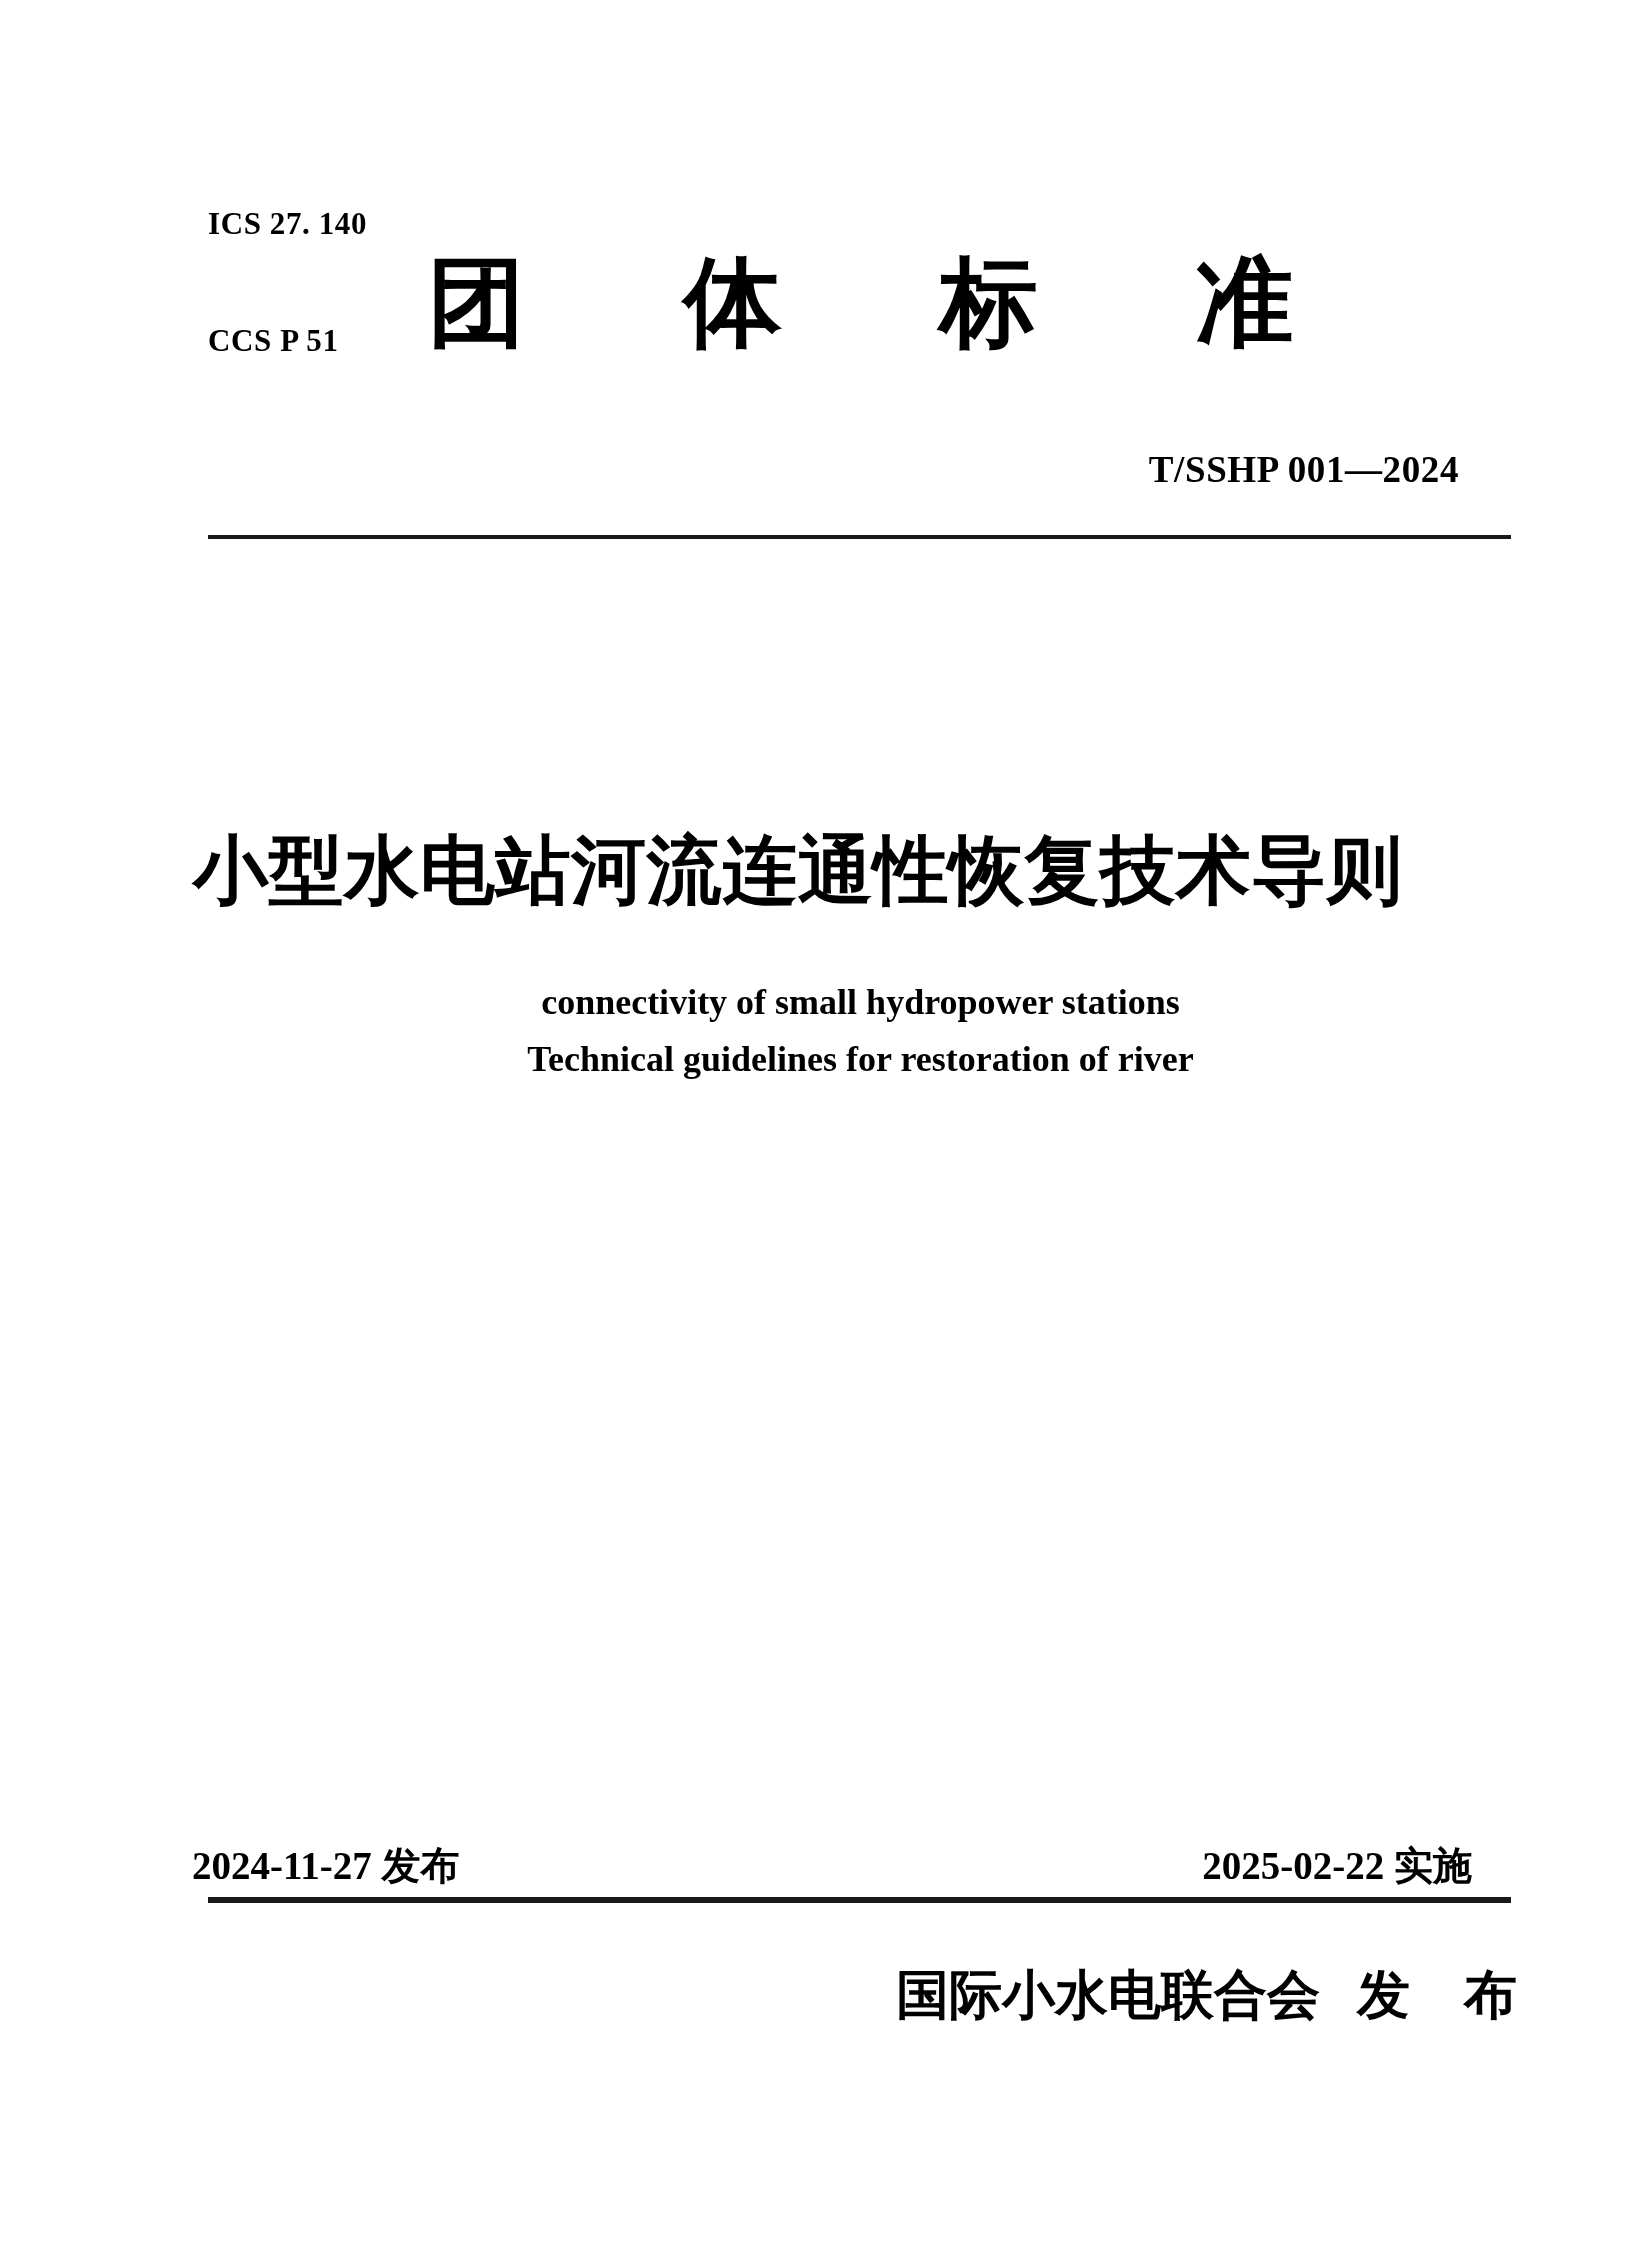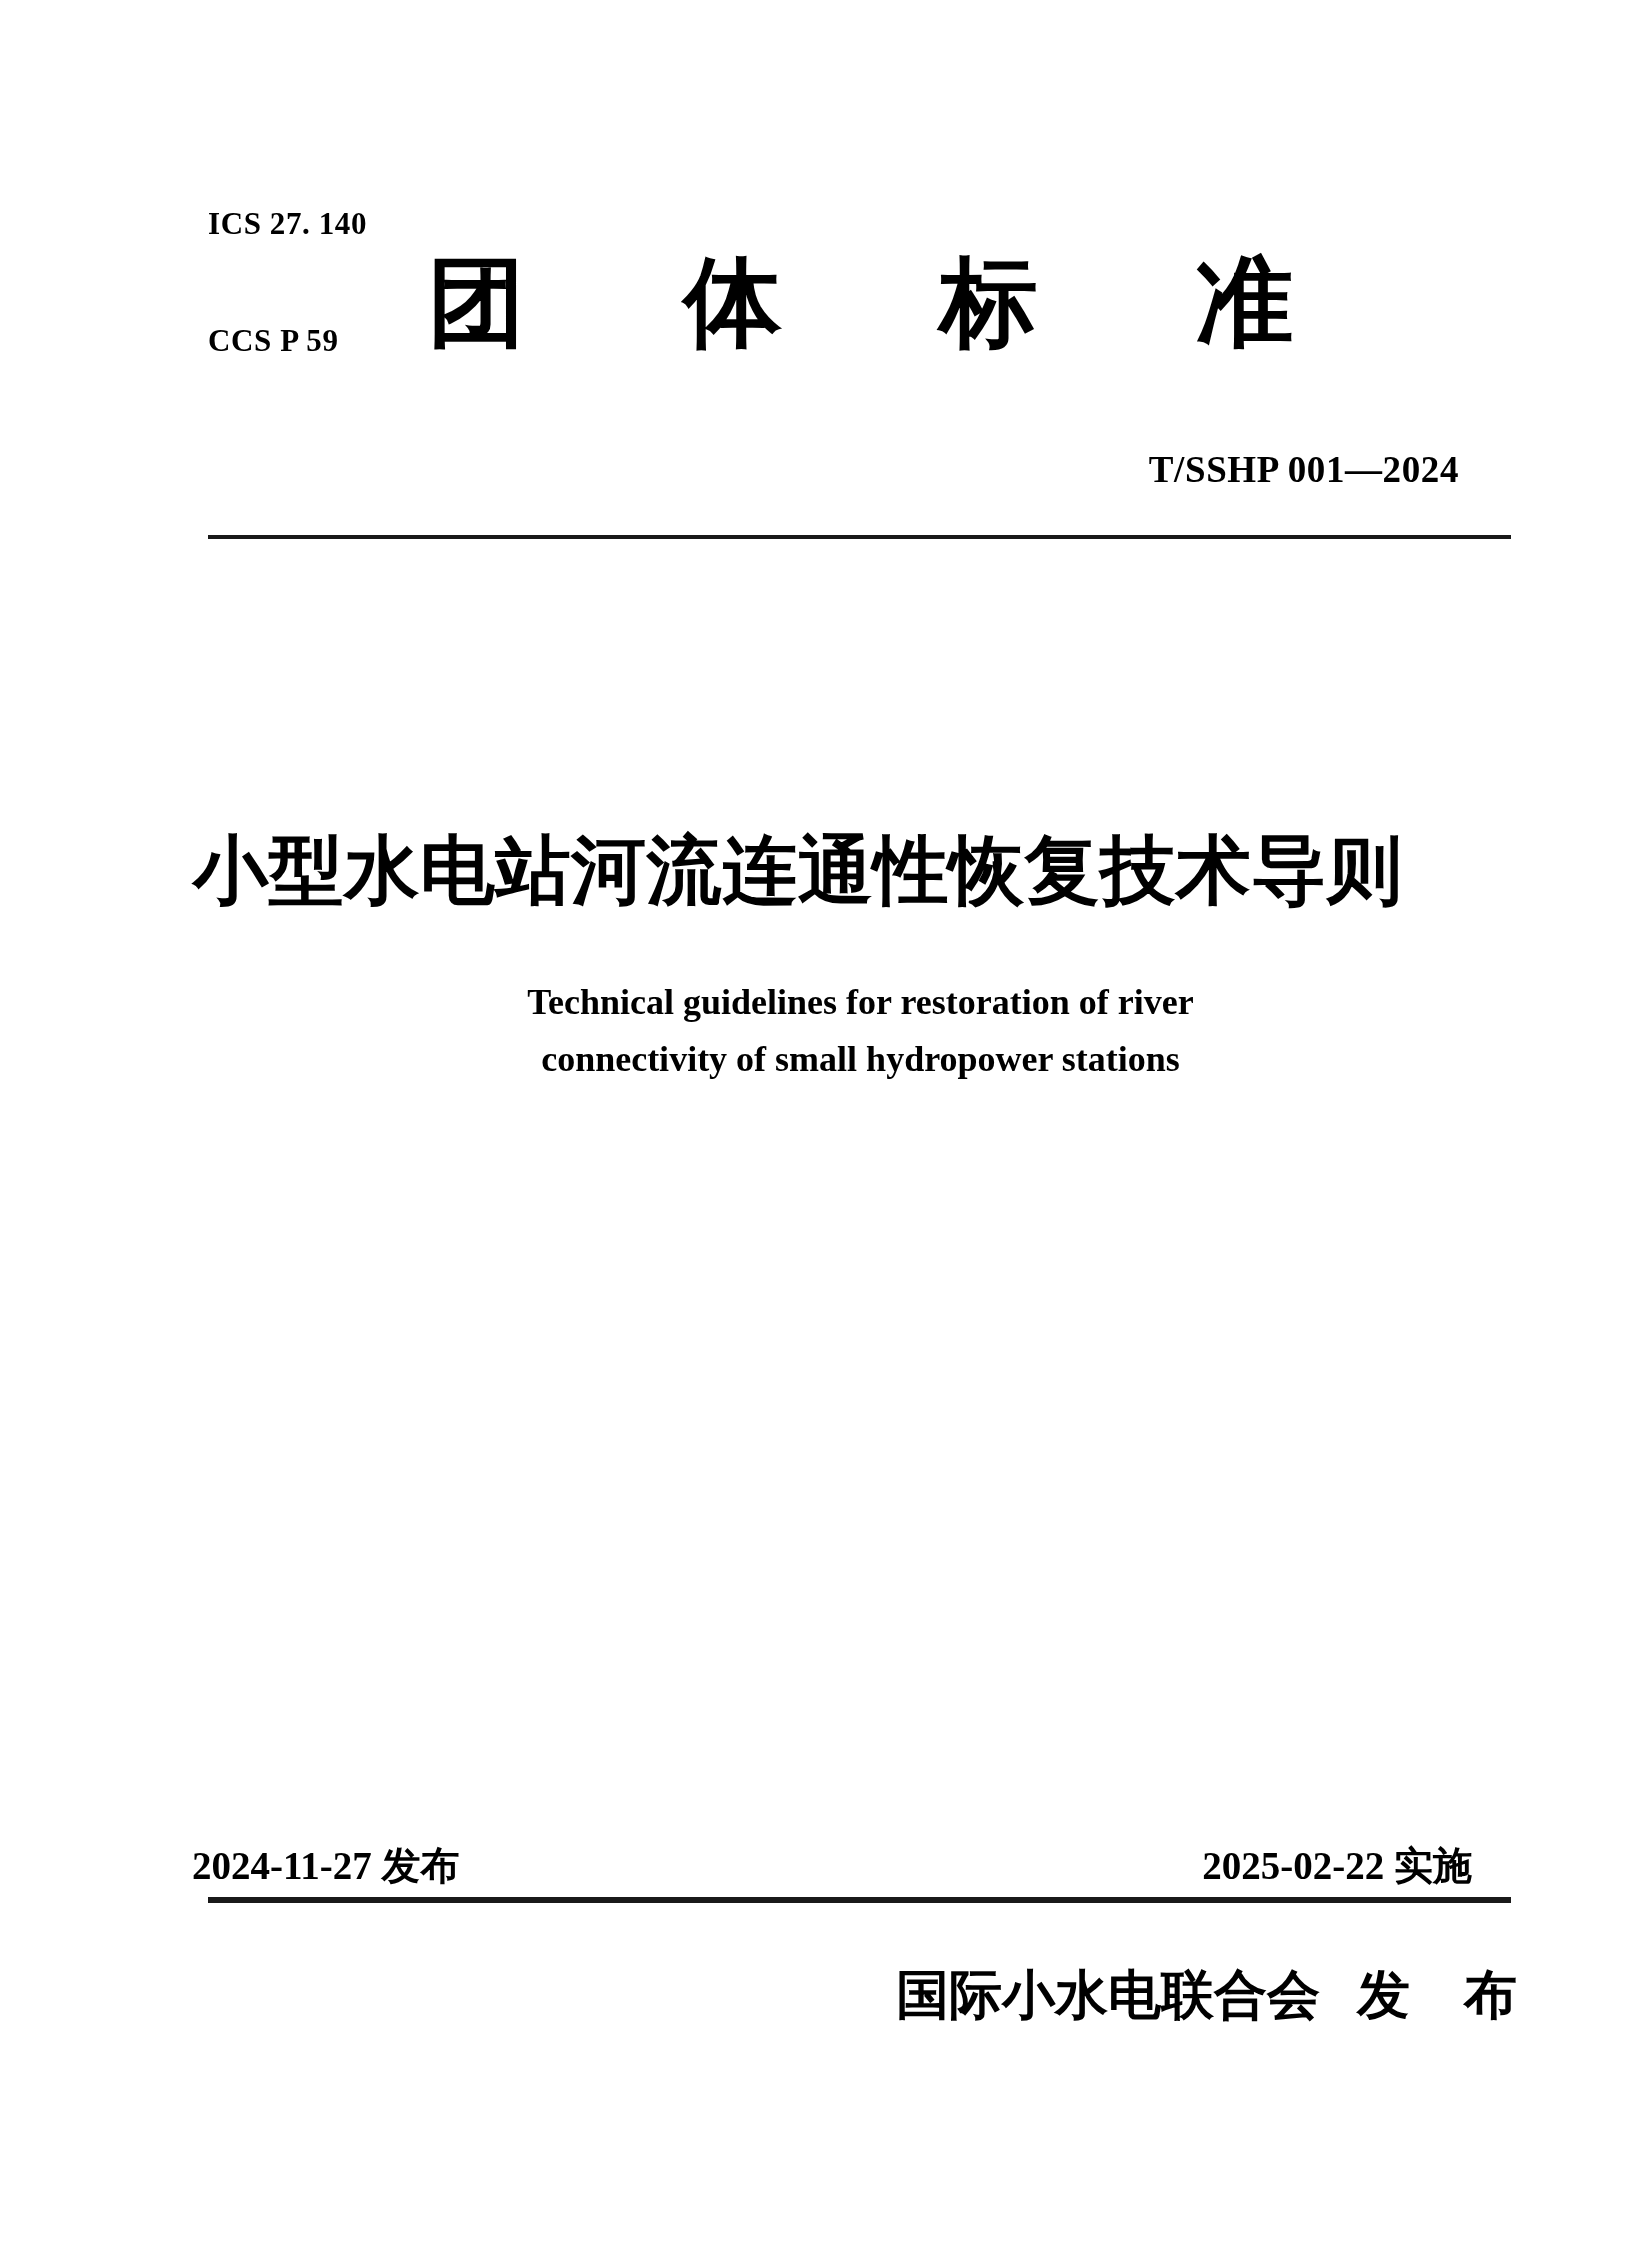--- a/index.html
+++ b/index.html
@@ -106,39 +106,39 @@
   .publisher .word-fa { margin-left: 37px; }
   .publisher .word-bu { margin-left: 54px; }
 </style>
 </head>
 <body>
 
 <div class="page">
 
   <div class="ics-block">
     <div>ICS 27. 140</div>
-    <div>CCS P 59</div>
+    <div>CCS P 51</div>
   </div>
 
   <div class="category-title">
     <span>团</span>
     <span>体</span>
     <span>标</span>
     <span>准</span>
   </div>
 
   <div class="std-number">T/SSHP 001—2024</div>
 
   <div class="rule rule-top"></div>
 
   <div class="main-title">小型水电站河流连通性恢复技术导则</div>
 
   <div class="en-title">
+    <div>connectivity of small hydropower stations</div>
     <div>Technical guidelines for restoration of river</div>
-    <div>connectivity of small hydropower stations</div>
   </div>
 
   <div class="dates-row">
     <span class="date-left">2024-11-27 发布</span>
     <span class="date-right">2025-02-22 实施</span>
   </div>
 
   <div class="rule rule-bottom"></div>
 
   <div class="publisher">

